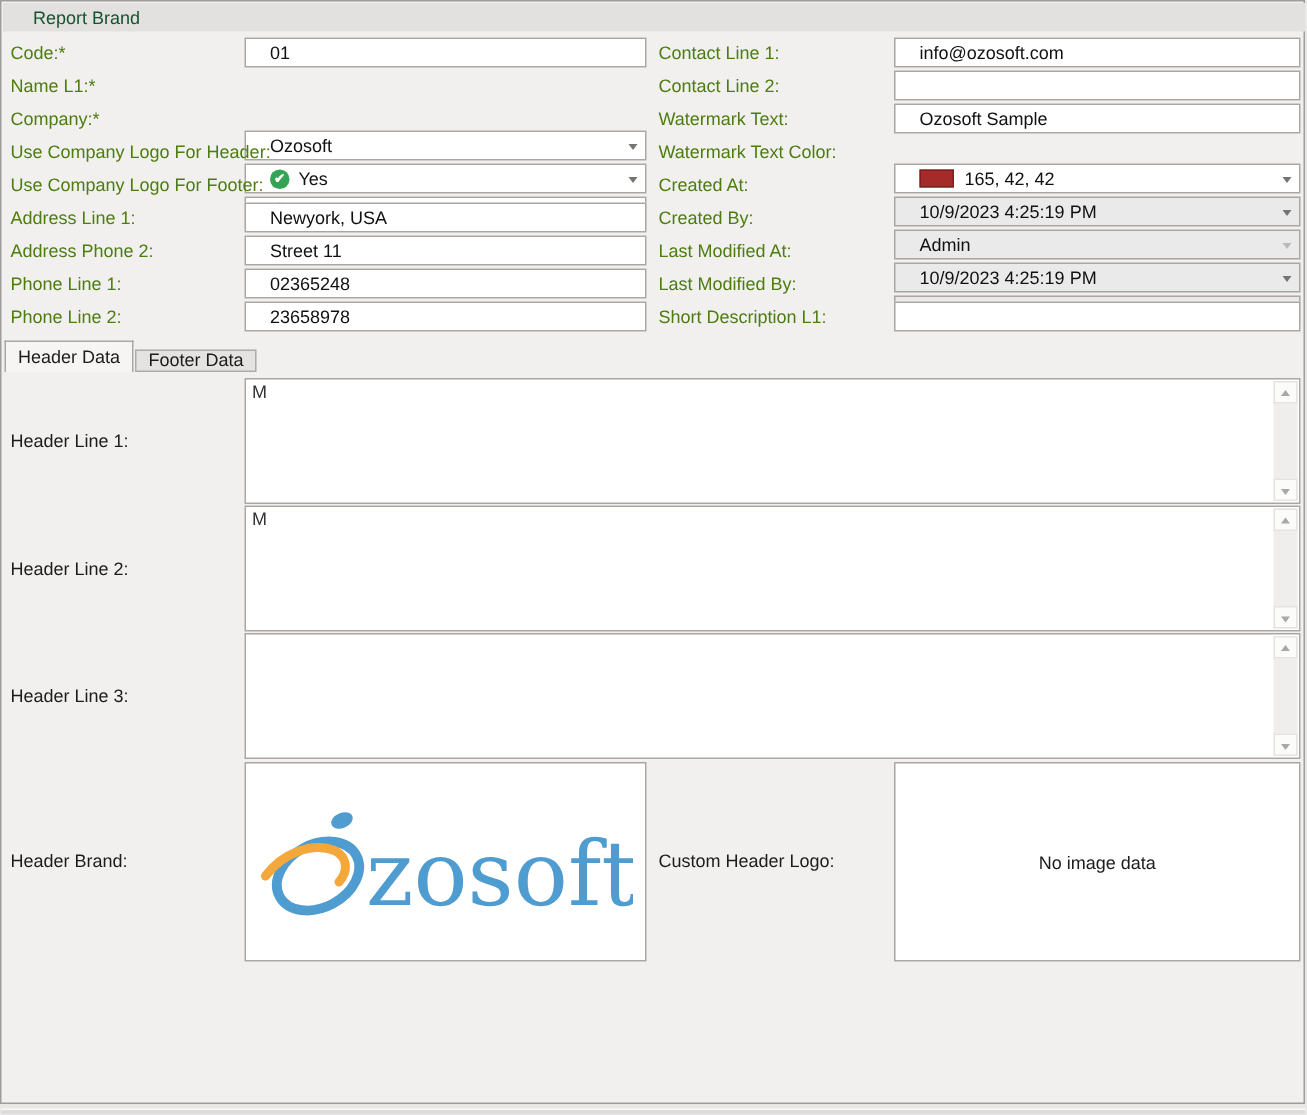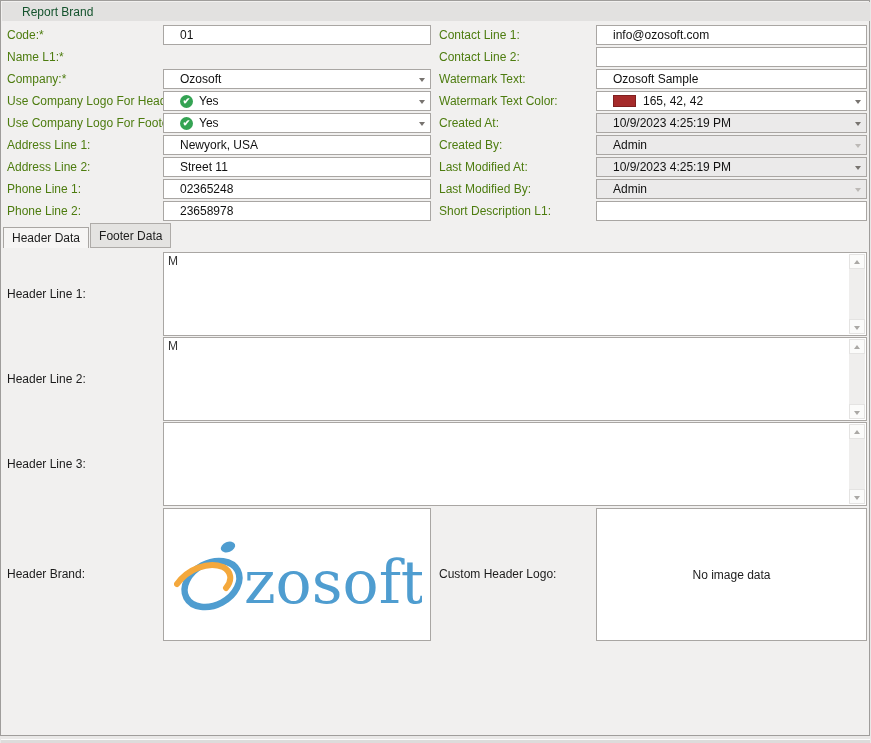--- a/index.html
+++ b/index.html
@@ -15,33 +15,33 @@
   
   .row{position:absolute;left:0;width:871px;height:20px;}
   .lbl{position:absolute;top:3px;white-space:nowrap;color:#4d7c0f;}
   .side-l .lbl{left:6px;}
   .side-r .lbl{left:438px;}
   .fld{position:absolute;top:0;height:20px;background:#fff;border:1px solid #a9a6a3;
        display:flex;align-items:center;padding:0 16px;color:#111;overflow:hidden;}
   .side-l .fld{left:162px;width:268px;}
   .side-r .fld{left:595px;width:271px;}
   .fld.ro{background:#ebeaea;}
-  .fld.has-arrow{padding-right:16px;}
+  .fld.has-arrow{padding-right:16px;margin-top:18px;}
   .arrow{position:absolute;right:5px;top:8px;width:0;height:0;
          border-left:3.5px solid transparent;border-right:3.5px solid transparent;
          border-top:4px solid #77736f;}
   .arrow.dim{border-top-color:#bcb9b6;}
   .check{width:13px;height:13px;border-radius:50%;color:#fff;font-size:9px;line-height:13px;
          text-align:center;margin-right:6px;flex:0 0 auto;font-weight:bold;}
   .swatch{width:23px;height:12px;border:1px solid #7e1f1f;margin-right:7px;flex:0 0 auto;}
   
   .tabs{position:absolute;left:2px;top:226px;height:21px;display:flex;align-items:flex-end;}
   .tab{display:flex;align-items:center;padding:0 8px;white-space:nowrap;}
   .tab.active{height:21px;background:#f6f5f4;border:1px solid #a9a6a3;border-bottom:none;z-index:2;}
-  .tab.inactive{height:25px;background:#e4e3e1;border:1px solid #aeaba8;margin-left:1px;}
+  .tab.inactive{height:15px;background:#e4e3e1;border:1px solid #aeaba8;margin-left:1px;align-items:flex-end;}
   
   .memo{position:absolute;left:162px;width:704px;background:#fff;border:1px solid #a9a6a3;}
   .memo .mtext{position:absolute;left:4px;top:1px;color:#333;}
   .sb{position:absolute;right:1px;top:1px;bottom:1px;width:16px;background:#efeeed;}
   .sb .btn{position:absolute;left:0;width:16px;height:15px;background:#fbfbfa;border:1px solid #e4e3e2;}
   .sb .btn.up{top:0;}
   .sb .btn.down{bottom:0;}
   .tri-up{position:absolute;left:4px;top:5px;width:0;height:0;
           border-left:3.5px solid transparent;border-right:3.5px solid transparent;
           border-bottom:4px solid #aaa8a5;}
@@ -98,21 +98,21 @@
         <span class="arrow"></span>
       </div>
     </div>
     <div class="row side-l" style="top:134px">
       <span class="lbl">Address Line 1:</span>
       <div class="fld">
         <span>Newyork, USA</span>
       </div>
     </div>
     <div class="row side-l" style="top:156px">
-      <span class="lbl">Address Line 2:</span>
+      <span class="lbl">Address Phone 2:</span>
       <div class="fld">
         <span>Street 11</span>
       </div>
     </div>
     <div class="row side-l" style="top:178px">
       <span class="lbl">Phone Line 1:</span>
       <div class="fld">
         <span>02365248</span>
       </div>
     </div>

